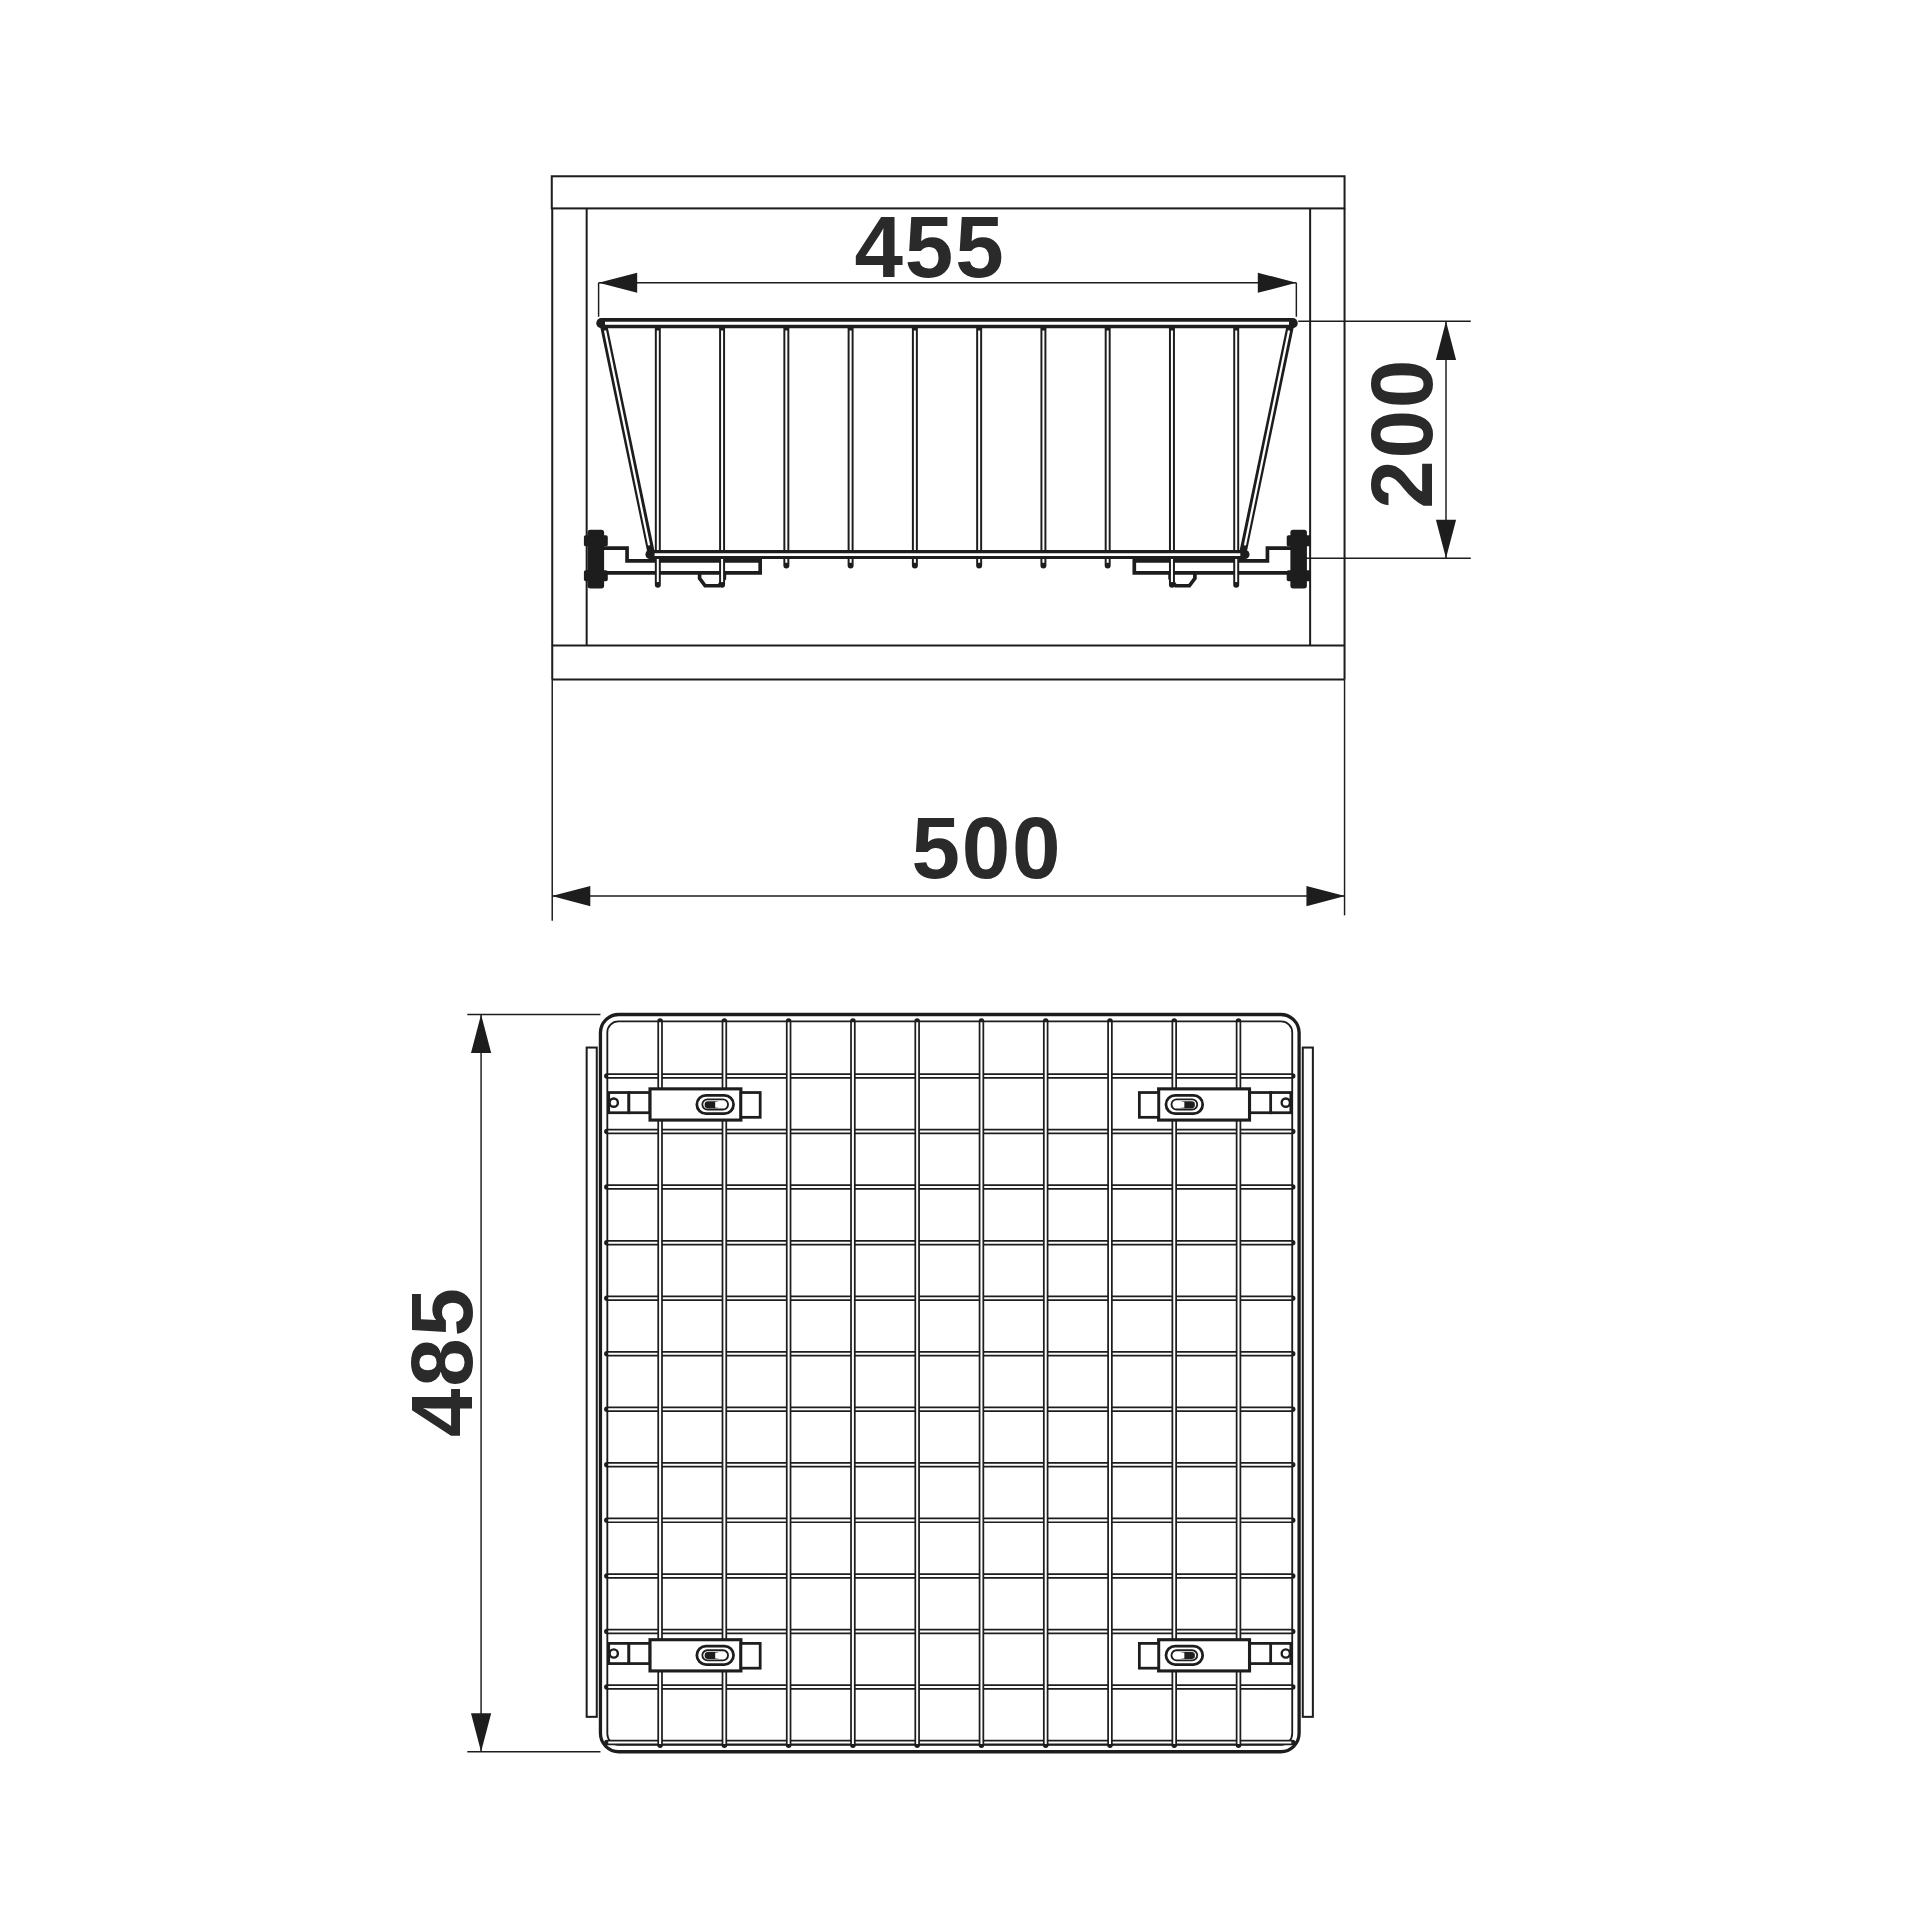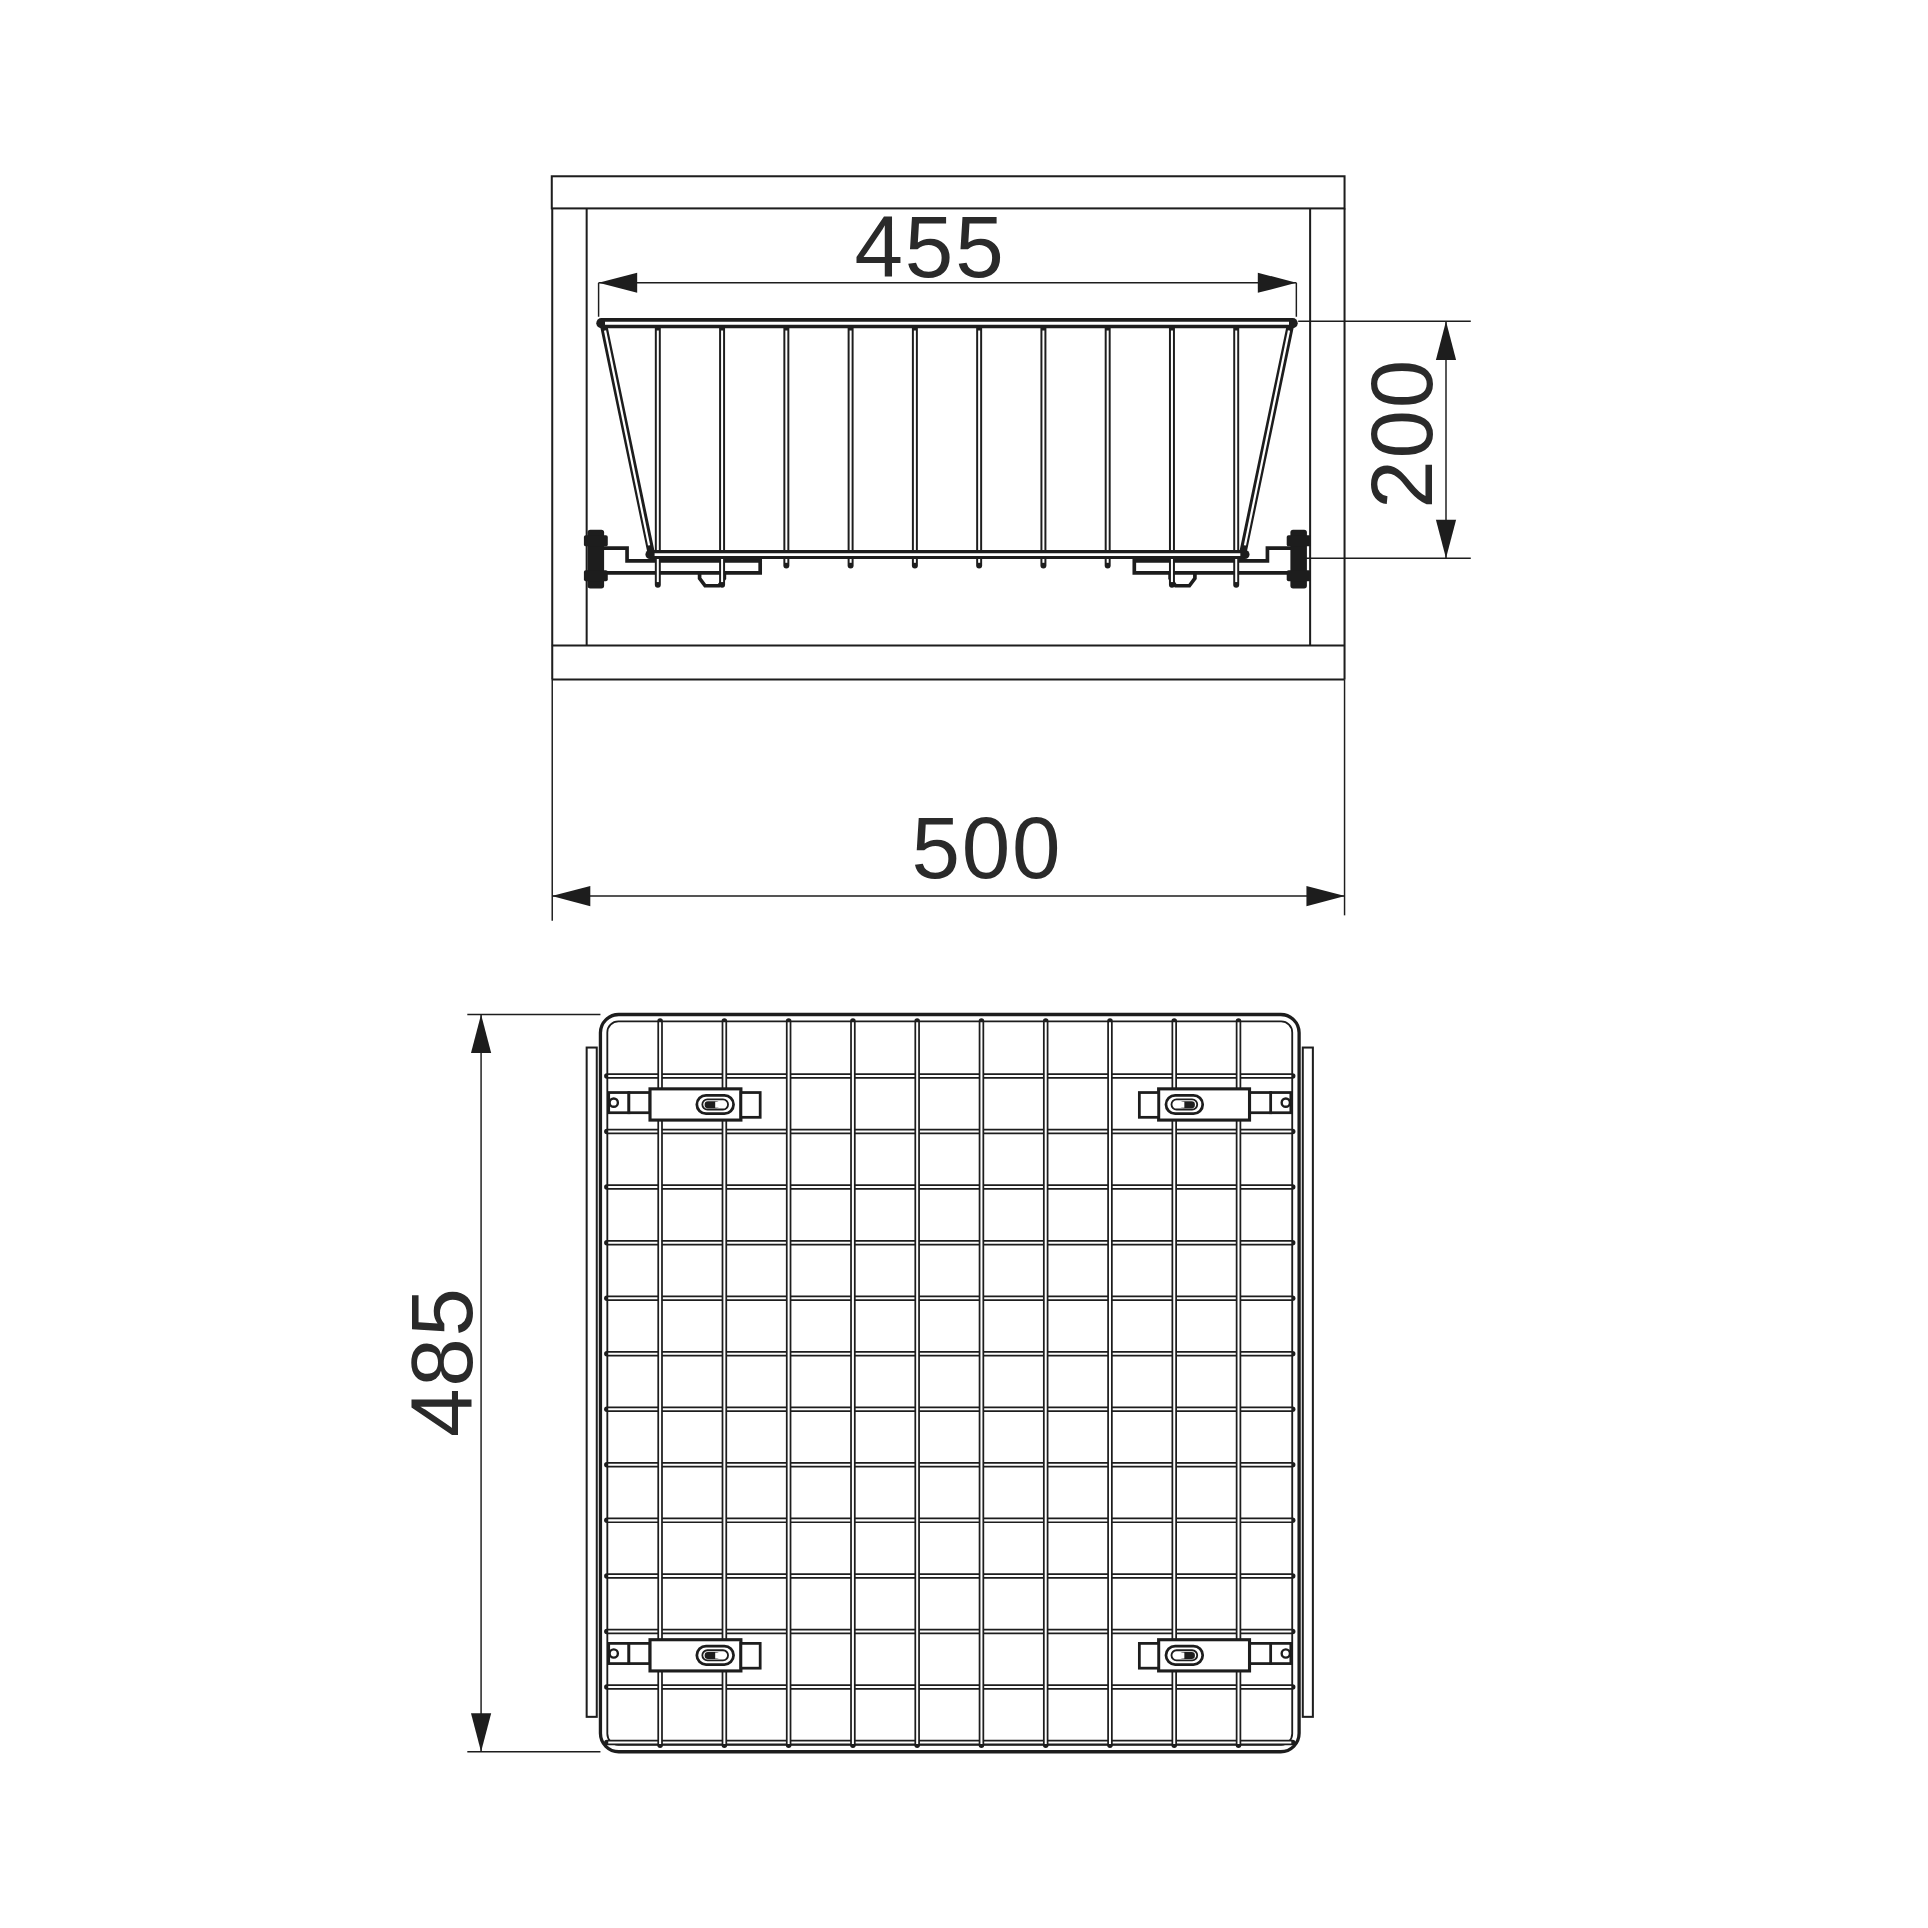--- a/index.html
+++ b/index.html
@@ -1,21 +1,21 @@
 <!DOCTYPE html>
 <html style="--line: #1d1d1d; --text: #2a2a2a; --bg: #ffffff;font-size:14.7px"><head>
 <meta charset="utf-8">
 <style>
   :root{
     --line:#1d1d1d;
     --text:#2a2a2a;
     --bg:#ffffff;
   }
   html,body{margin:0;padding:0;background:var(--bg);}
-  .stage{position:relative;width:1928px;height:1928px;background:var(--bg);overflow:hidden;}
+  .stage{position:relative;width:1928px;height:1928px;background:var(--bg);overflow:hidden;font-weight:bold;}
   svg{display:block;font-family:"Liberation Sans","DejaVu Sans",sans-serif;}
   .ln{stroke:var(--line);stroke-width:2.2;fill:none;}
   .ln-thin{stroke:var(--line);stroke-width:1.6;fill:none;}
   .arrow{fill:var(--line);stroke:none;}
   .wire-b{stroke:var(--line);fill:none;}
   .wire-w{stroke:#ffffff;fill:none;}
   .blk{fill:var(--line);stroke:none;}
   .wfill{fill:#ffffff;stroke:var(--line);}
   .dim-text{fill:var(--text);font-size:95px;letter-spacing:2px;}
 </style>

